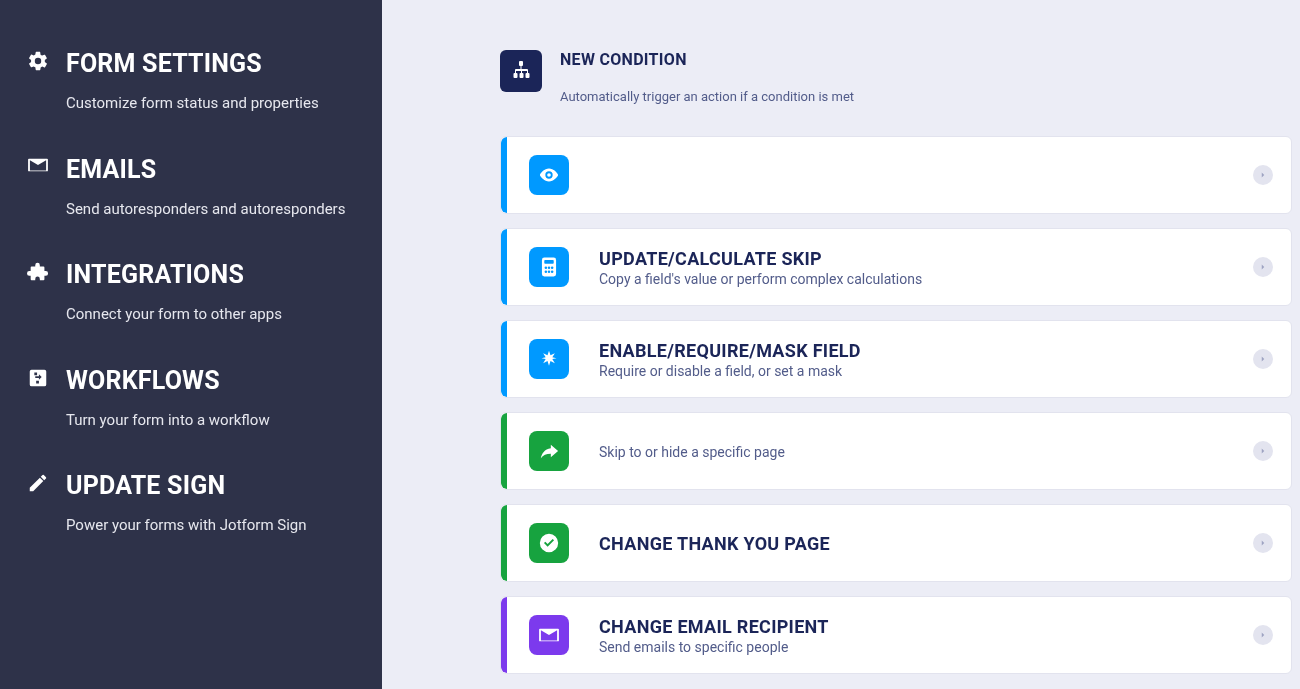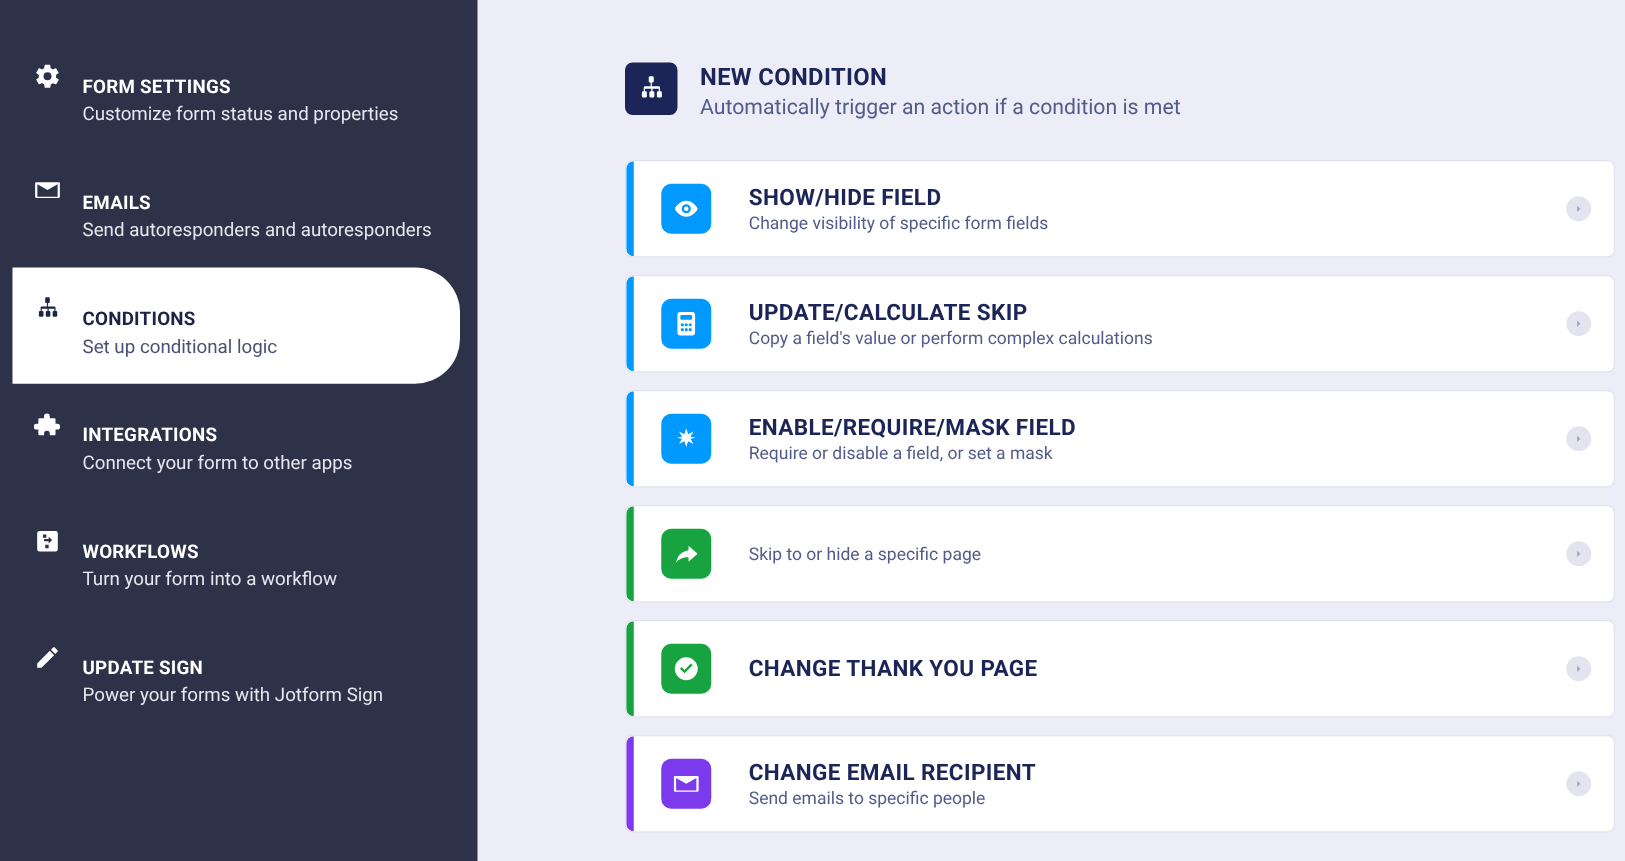--- a/index.html
+++ b/index.html
@@ -34,31 +34,30 @@
   }
   .side-item .icon-wrap {
     width: 28px;
     flex: 0 0 28px;
     display: flex;
     justify-content: center;
     padding-top: 2px;
   }
   .side-item .text-wrap { padding-left: 14px; }
   .side-title {
-    font-size: 15px;
+    font-size: 25px;
     font-weight: 700;
     letter-spacing: .2px;
     line-height: 1.25;
-    margin-top: 12px;
   }
   .side-desc {
     font-size: 15px;
     line-height: 1.35;
     color: #e6e7ee;
-    margin-top: 2px;
+    margin-top: 14px;
     max-width: 290px;
   }
 
   .side-item.active {
     background: #ffffff;
     color: #1b2346;
     border-top-right-radius: 36px 36px;
     border-bottom-right-radius: 36px 36px;
     margin-left: 10px;
     margin-right: 14px;
@@ -86,29 +85,29 @@
   }
   .page-head .head-icon {
     width: 42px; height: 42px;
     border-radius: 6px;
     background: #1b2558;
     display: flex; align-items: center; justify-content: center;
     flex: 0 0 42px;
   }
   .page-head .head-text { padding-left: 18px; }
   .page-head .head-title {
-    font-size: 19px;
+    font-size: 16px;
     font-weight: 700;
     color: #1b2558;
     letter-spacing: .3px;
   }
   .page-head .head-desc {
-    font-size: 17px;
+    font-size: 13px;
     color: #525c8a;
-    margin-top: 3px;
+    margin-top: 20px;
   }
 
   
   .card-list { display: flex; flex-direction: column; gap: 14px; }
   .card {
     background: #ffffff;
     border: 1px solid #e2e3ee;
     border-radius: 6px;
     position: relative;
     display: flex;
@@ -184,31 +183,20 @@
       <svg width="22" height="18" viewBox="0 0 24 20">
           <path d="M2 3h20a1 1 0 0 1 1 1v12a1 1 0 0 1-1 1H2a1 1 0 0 1-1-1V4a1 1 0 0 1 1-1Zm10 7L3 4.8V16h18V4.8Z"></path>
         </svg>
     </div>
     <div class="text-wrap">
       <div class="side-title">EMAILS</div>
       <div class="side-desc">Send autoresponders and autoresponders</div>
     </div>
   </div>
 
-  <div class="side-item active">
-    <div class="icon-wrap">
-      <svg width="22" height="22" viewBox="0 0 24 24">
-          <path d="M11 2h2a1 1 0 0 1 1 1v3a1 1 0 0 1-1 1h-.5v3H18a1 1 0 0 1 1 1v3h.5a1 1 0 0 1 1 1v3a1 1 0 0 1-1 1h-2a1 1 0 0 1-1-1v-3a1 1 0 0 1 1-1H18v-2h-5v2h.5a1 1 0 0 1 1 1v3a1 1 0 0 1-1 1h-2a1 1 0 0 1-1-1v-3a1 1 0 0 1 1-1H12v-2H7v2h.5a1 1 0 0 1 1 1v3a1 1 0 0 1-1 1h-2a1 1 0 0 1-1-1v-3a1 1 0 0 1 1-1H6v-3a1 1 0 0 1 1-1h4.5V7H11a1 1 0 0 1-1-1V3a1 1 0 0 1 1-1Z"></path>
-        </svg>
-    </div>
-    <div class="text-wrap">
-      <div class="side-title">CONDITIONS</div>
-      <div class="side-desc">Set up conditional logic</div>
-    </div>
-  </div>
 
 
   <div class="side-item">
     <div class="icon-wrap">
       <svg width="22" height="22" viewBox="0 0 24 24">
           <path d="M20.5 11H19V7a1 1 0 0 0-1-1h-4V4.5a2.5 2.5 0 1 0-5 0V6H5a1 1 0 0 0-1 1v4H2.5a2.5 2.5 0 1 0 0 5H4v4a1 1 0 0 0 1 1h4v-1.5a2.5 2.5 0 1 1 5 0V21h4a1 1 0 0 0 1-1v-4h1.5a2.5 2.5 0 1 0 0-5Z"></path>
         </svg>
     </div>
     <div class="text-wrap">
       <div class="side-title">INTEGRATIONS</div>
@@ -257,24 +245,20 @@
   </div>
 
   <div class="card-list">
 
     <div class="card">
       <div class="accent accent-blue"></div>
       <div class="card-icon iconbg-blue">
         <svg width="22" height="22" viewBox="0 0 24 24" fill="#ffffff">
             <path d="M12 5c-5 0-9 4.5-10 7 1 2.5 5 7 10 7s9-4.5 10-7c-1-2.5-5-7-10-7Zm0 11a4 4 0 1 1 4-4 4 4 0 0 1-4 4Zm0-6a2 2 0 1 0 2 2 2 2 0 0 0-2-2Z"></path>
           </svg>
-      </div>
-      <div class="card-text">
-        <div class="card-title">SHOW/HIDE FIELD</div>
-        <div class="card-desc">Change visibility of specific form fields</div>
       </div>
       <div class="chev">
         <svg width="10" height="10" viewBox="0 0 24 24">
             <path d="M9 6l6 6-6 6"></path>
           </svg>
       </div>
     </div>
 
     <div class="card">
       <div class="accent accent-blue"></div>

